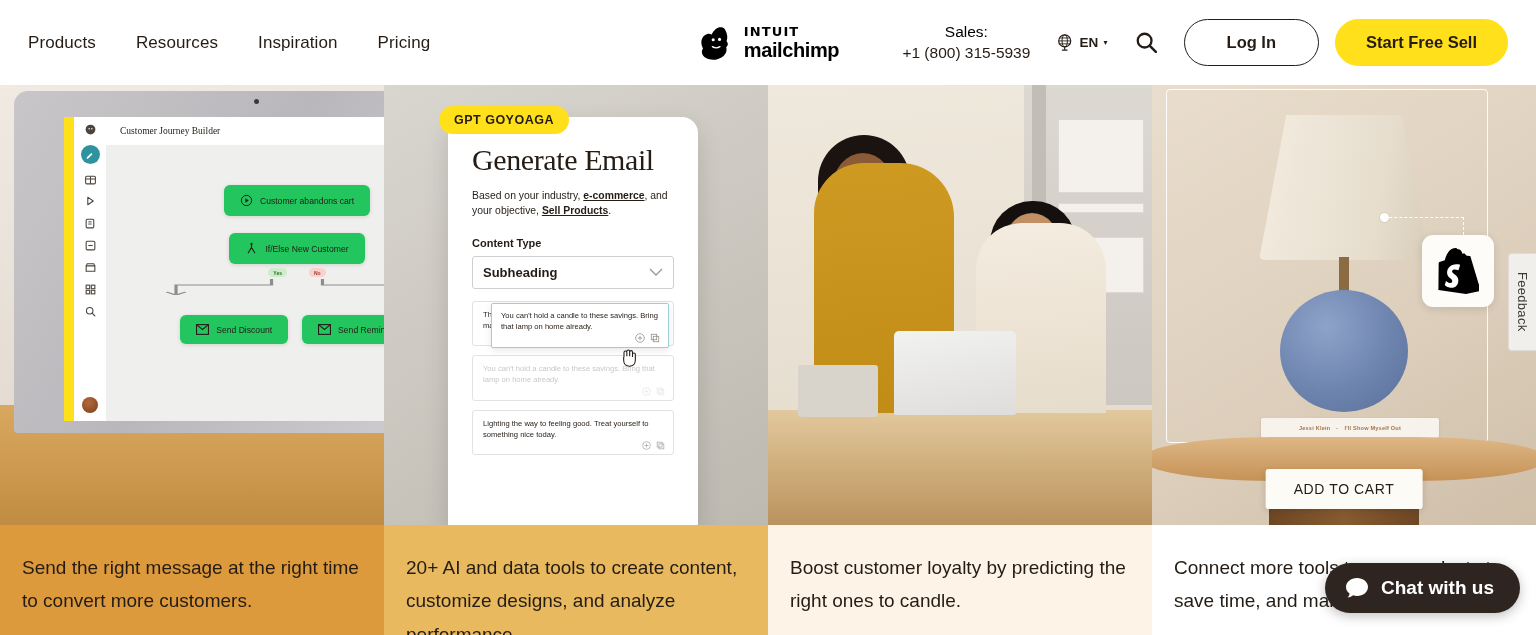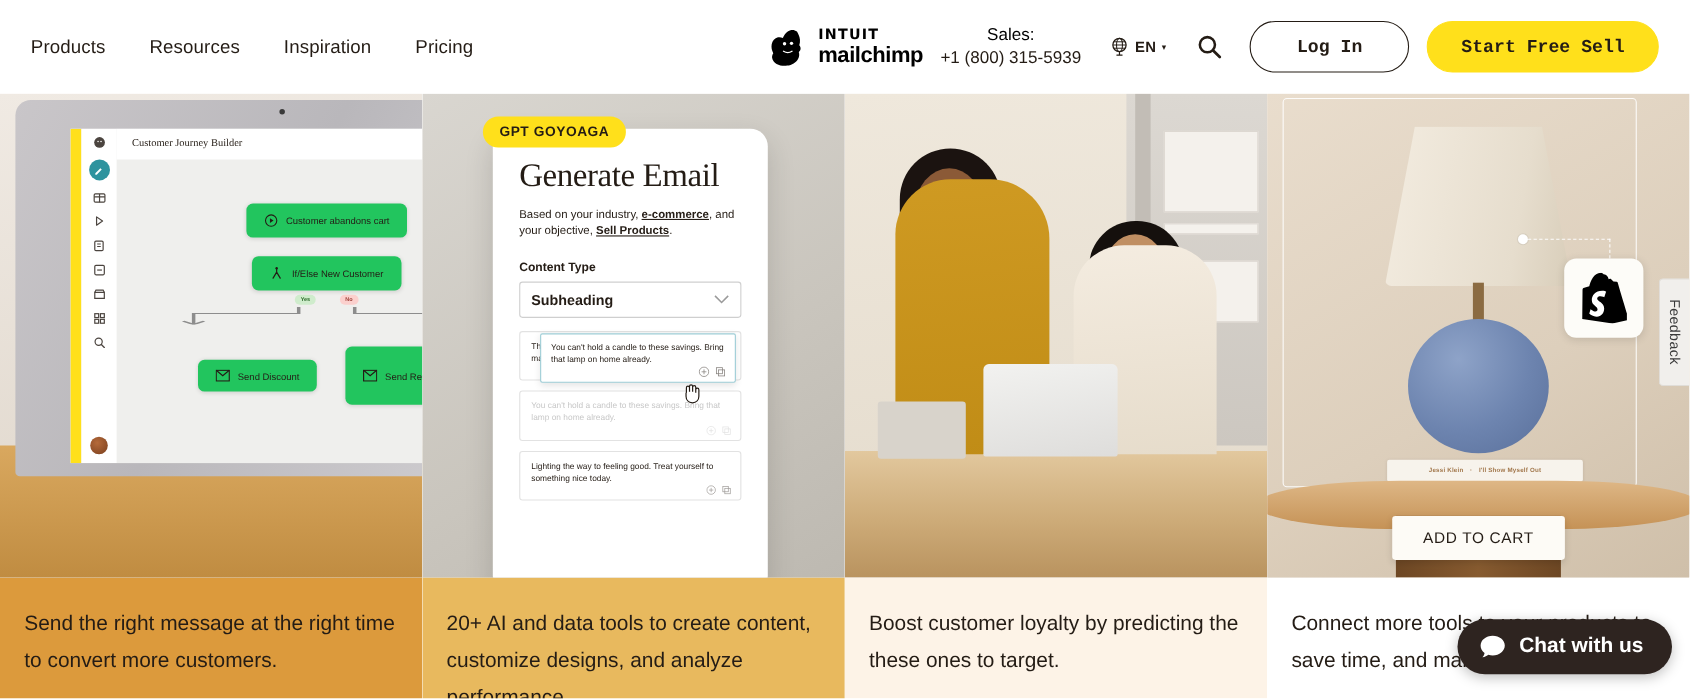--- a/index.html
+++ b/index.html
@@ -79,21 +79,21 @@
     background: none; border: none; cursor: pointer;
     margin-right: 20px;
   }
 
   .btn {
     border-radius: 40px;
     font-size: 16.5px;
     font-weight: 700;
     cursor: pointer;
     white-space: nowrap;
-    font-family: Liberation Mono, monospace;
+    font-family: Liberation Sans, sans-serif;
   }
   .btn-login {
     background: #fff;
     border: 1.6px solid #241c15;
     color: #241c15;
     padding: 13px 42px;
     margin-right: 16px;
   }
   .btn-trial {
     background: #ffe01b;
@@ -520,21 +520,21 @@
                 </div>
 
                 <div class="connectors">
                   <svg width="100%" height="16" viewBox="0 0 120 16" preserveAspectRatio="none">
                     <path d="M52 0v6H22v10M68 0v6h30v10" fill="none" stroke="#8d8d8d" stroke-width="1"></path>
                     <path d="M19 13l3 3 3-3M95 13l3 3 3-3" fill="none" stroke="#8d8d8d" stroke-width="1"></path>
                   </svg>
                 </div>
 
                 <div class="branch-row">
-                  <div class="node" style="margin:12px">
+                  <div class="node" style="margin:0">
                     <svg width="13" height="11" viewBox="0 0 24 20">
                       <rect x="1" y="1" width="22" height="18" fill="none" stroke="#241c15" stroke-width="2"></rect>
                       <path d="M1 1l11 9 11-9" fill="none" stroke="#241c15" stroke-width="2"></path>
                     </svg>
                     <span>Send Discount</span>
                   </div>
                   <div class="node" style="margin:0">
                     <svg width="13" height="11" viewBox="0 0 24 20">
                       <rect x="1" y="1" width="22" height="18" fill="none" stroke="#241c15" stroke-width="2"></rect>
                       <path d="M1 1l11 9 11-9" fill="none" stroke="#241c15" stroke-width="2"></path>
@@ -649,21 +649,21 @@
       <div class="bench"></div>
       <div class="hair-a"></div>
       <div class="head-a"></div>
       <div class="person-a"></div>
       <div class="hair-b"></div>
       <div class="head-b"></div>
       <div class="person-b"></div>
       <div class="deskitems"></div>
       <div class="laptop3"></div>
     </div>
-    <div class="card-caption" style="background:#fdf3e7">Boost customer loyalty by predicting the these ones to target.</div>
+    <div class="card-caption" style="background:#fdf3e7">Boost customer loyalty by predicting the right ones to candle.</div>
   </section>
 
   <section class="card">
     <div class="card-media c4-media">
       <div class="c4-wall"></div>
       <div class="ar-frame"></div>
 
       <div class="lamp-shade"></div>
       <div class="lamp-neck"></div>
       <div class="lamp-ball"></div>

